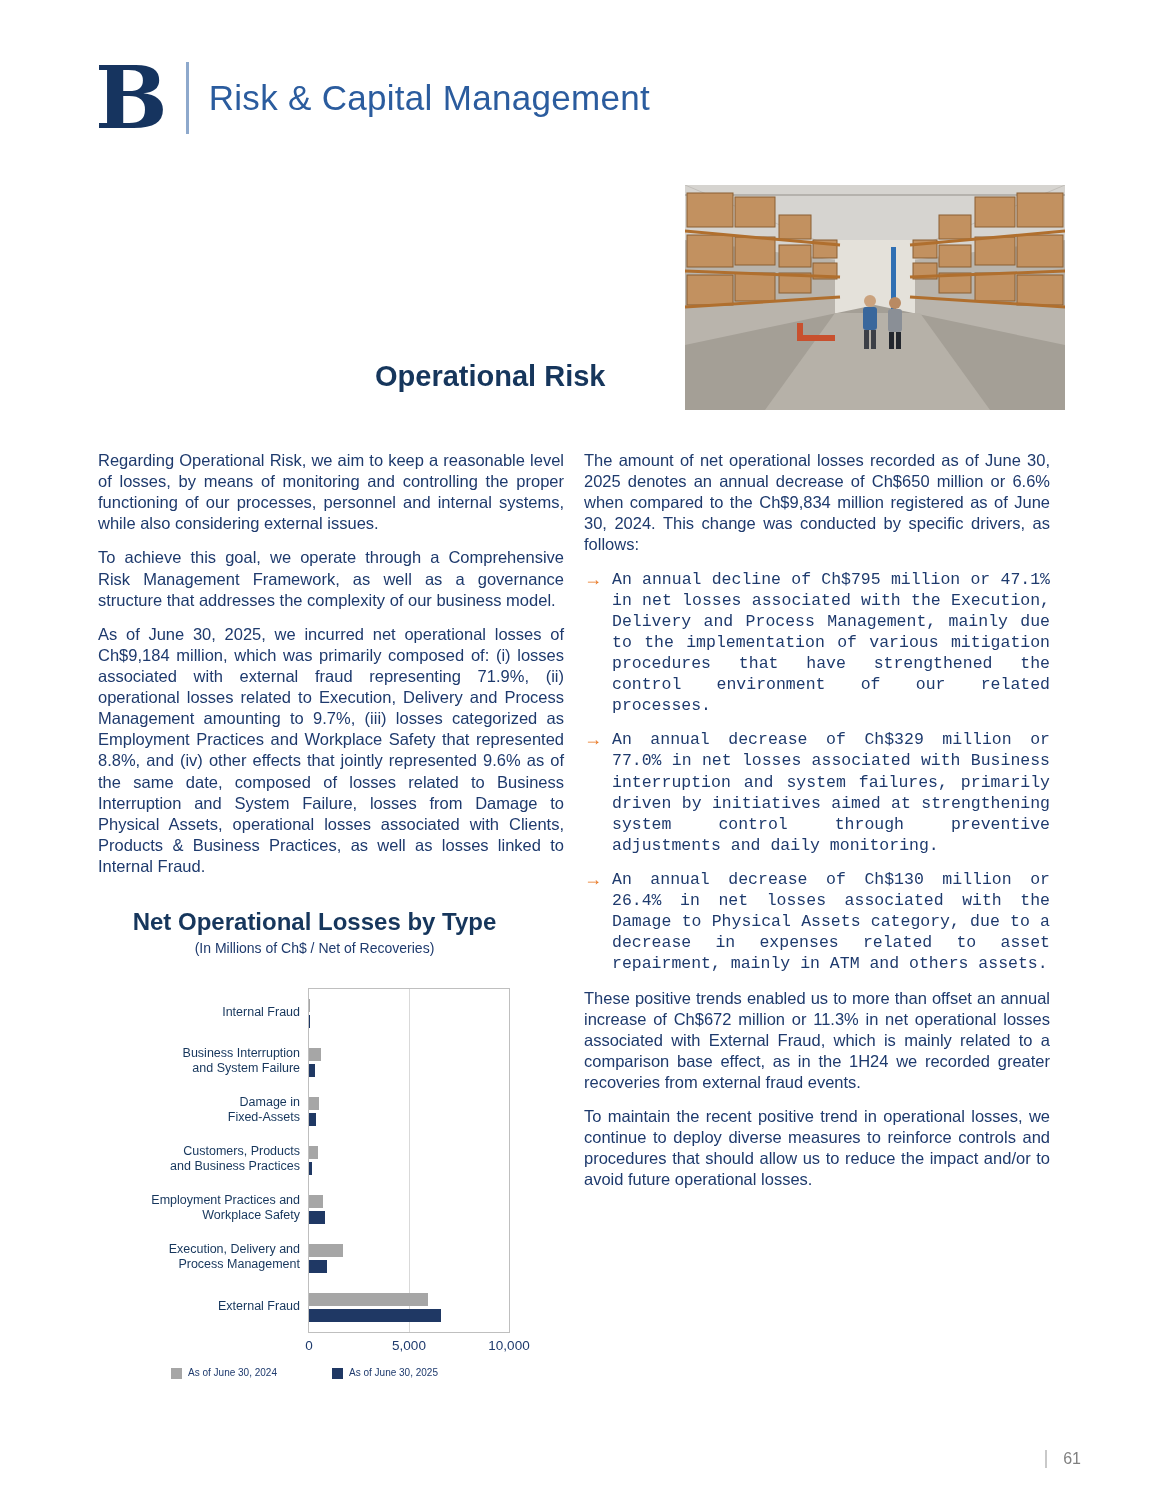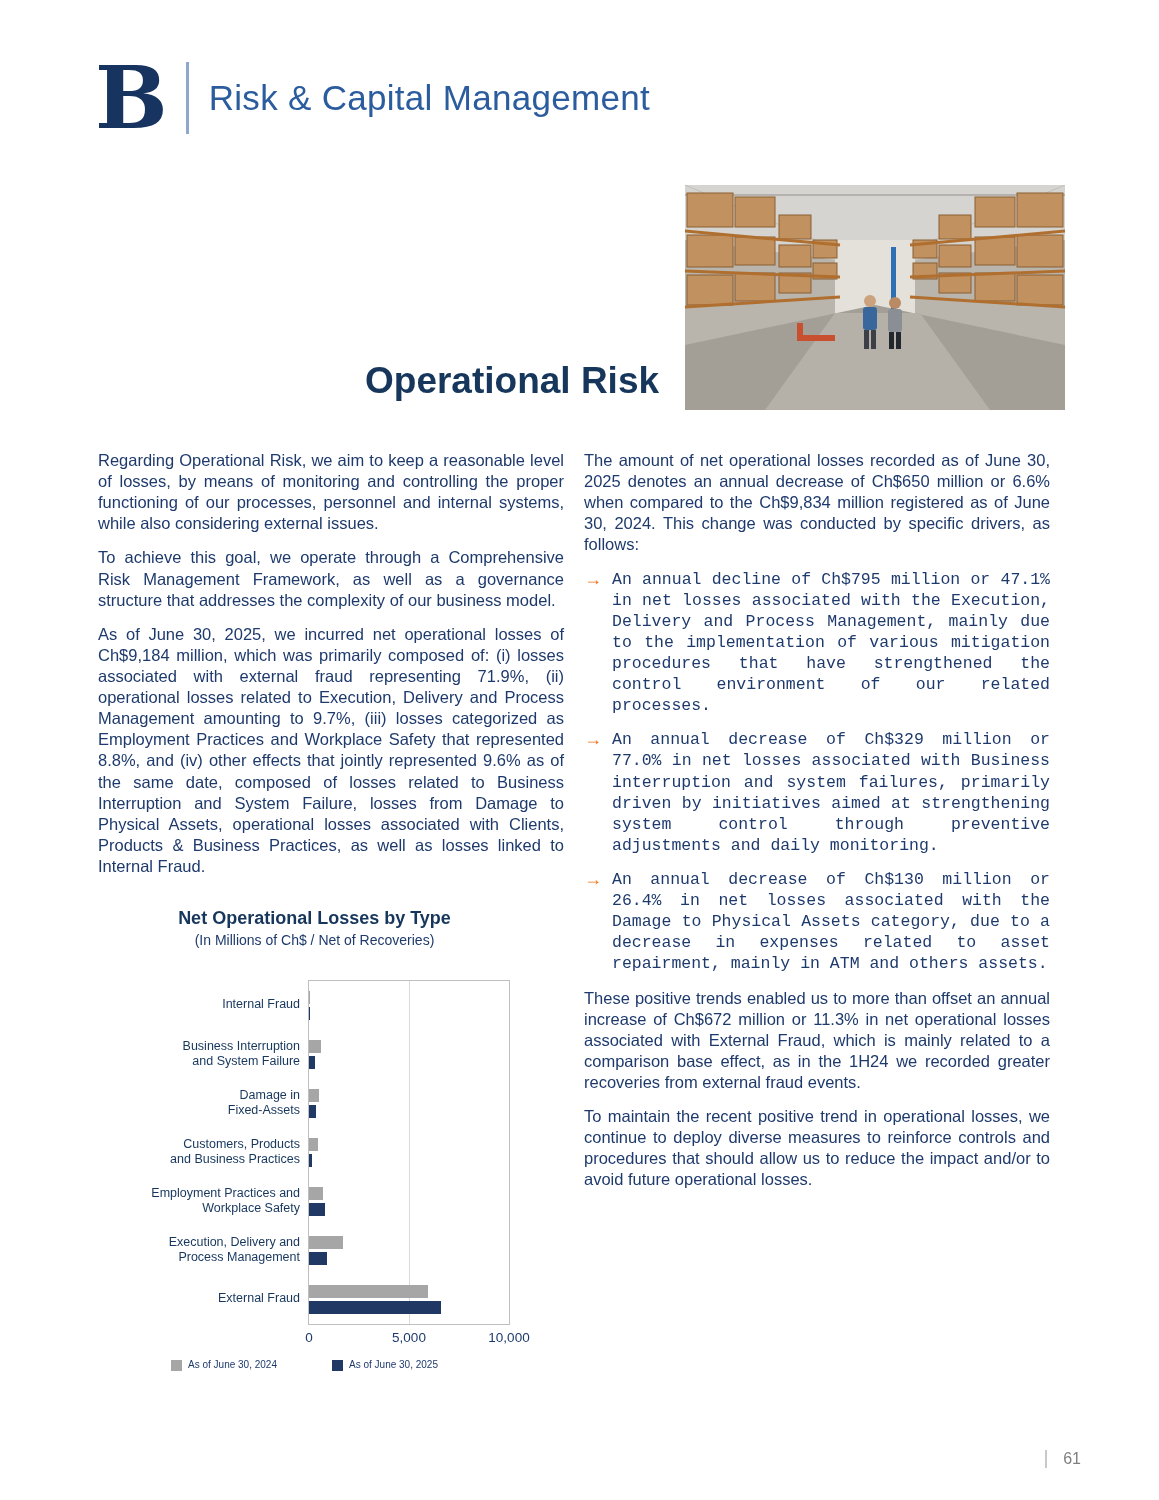--- a/index.html
+++ b/index.html
@@ -13,35 +13,35 @@
     font-family:"DejaVu Serif", serif;font-weight:bold;font-size:86px;line-height:80px;
     color:#16345f;padding-right:18px;
   }
   .logo-divider{width:3px;height:72px;background:#8ea9cc;margin-right:20px;}
   .header-title{font-size:35px;color:#2b5c9e;letter-spacing:0.3px;}
   
   .photo{position:absolute;left:685px;top:185px;width:380px;height:225px;overflow:hidden;background:#b9b4ac;}
   .photo svg{display:block;}
   
   .section-title{
-    position:absolute;top:360px;left:365px;margin:0;
-    font-size:37px;font-weight:bold;color:#16365c;
+    position:absolute;top:360px;left:375px;margin:0;
+    font-size:29px;font-weight:bold;color:#16365c;
   }
   
   .col{position:absolute;top:450px;width:466px;font-size:16.5px;line-height:1.28;text-align:justify;}
   .col-left{left:98px;}
   .col-right{left:584px;}
   .col p{margin:0 0 13px 0;}
   
   .bullet{display:flex;margin:0 0 13px 0;}
   .bullet .arrow{flex:0 0 28px;color:#e87722;font-weight:bold;font-size:18px;line-height:1.15;}
   .bullet p{margin:0;flex:1;font-family:Liberation Mono, monospace;}
   
   .chart-block{margin-top:30px;width:413px;}
-  .chart-title{text-align:center;font-weight:bold;font-size:18px;color:#16365c;padding-left:20px;}
+  .chart-title{text-align:center;font-weight:bold;font-size:24px;color:#16365c;padding-left:20px;}
   .chart-subtitle{text-align:center;font-size:14px;color:#1e3a6d;padding-left:20px;margin-top:2px;margin-bottom:30px;}
   .chart-body{display:flex;align-items:flex-start;}
   .cat-labels{display:flex;flex-direction:column;width:210px;box-sizing:border-box;padding-right:8px;}
   .cat-label{
     height:49px;display:flex;align-items:center;justify-content:flex-end;
     text-align:right;font-size:12.5px;line-height:1.2;color:#16365c;white-space:pre-line;
   }
   .plot{position:relative;width:200px;height:343px;border:1px solid #bfbfbf;background:#ffffff;}
   .gridline{position:absolute;left:50%;top:0;bottom:0;width:1px;background:#d9d9d9;}
   .plot-row{position:relative;height:49px;display:flex;flex-direction:column;justify-content:center;gap:3px;}

